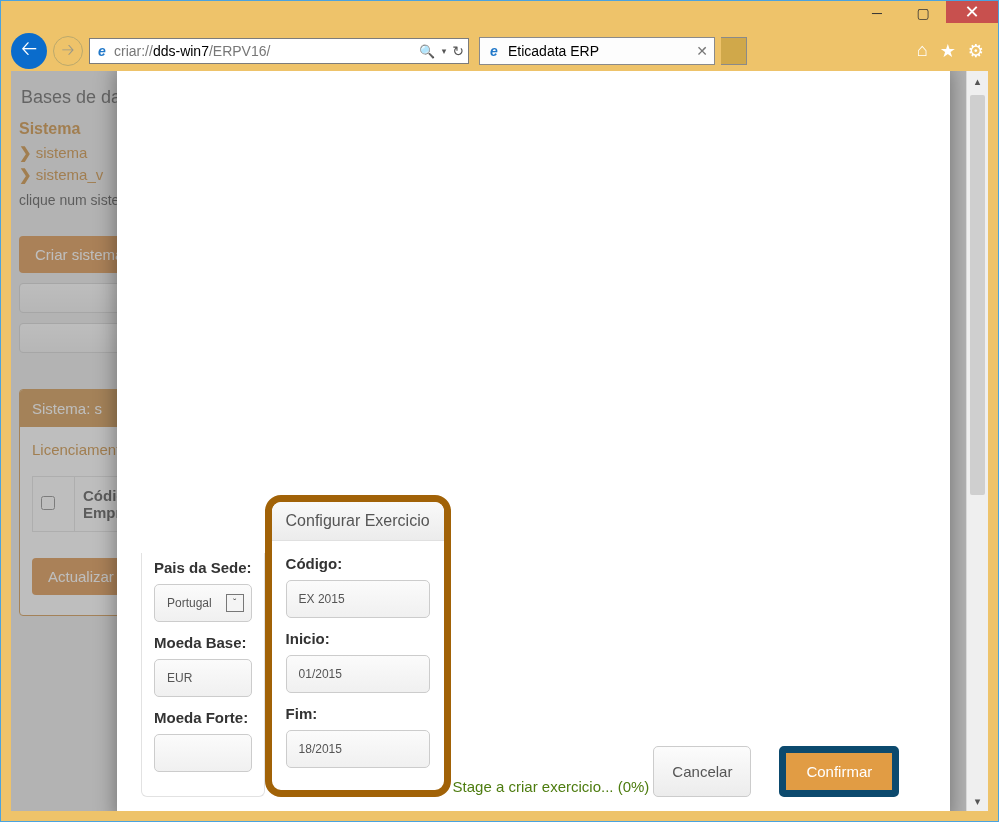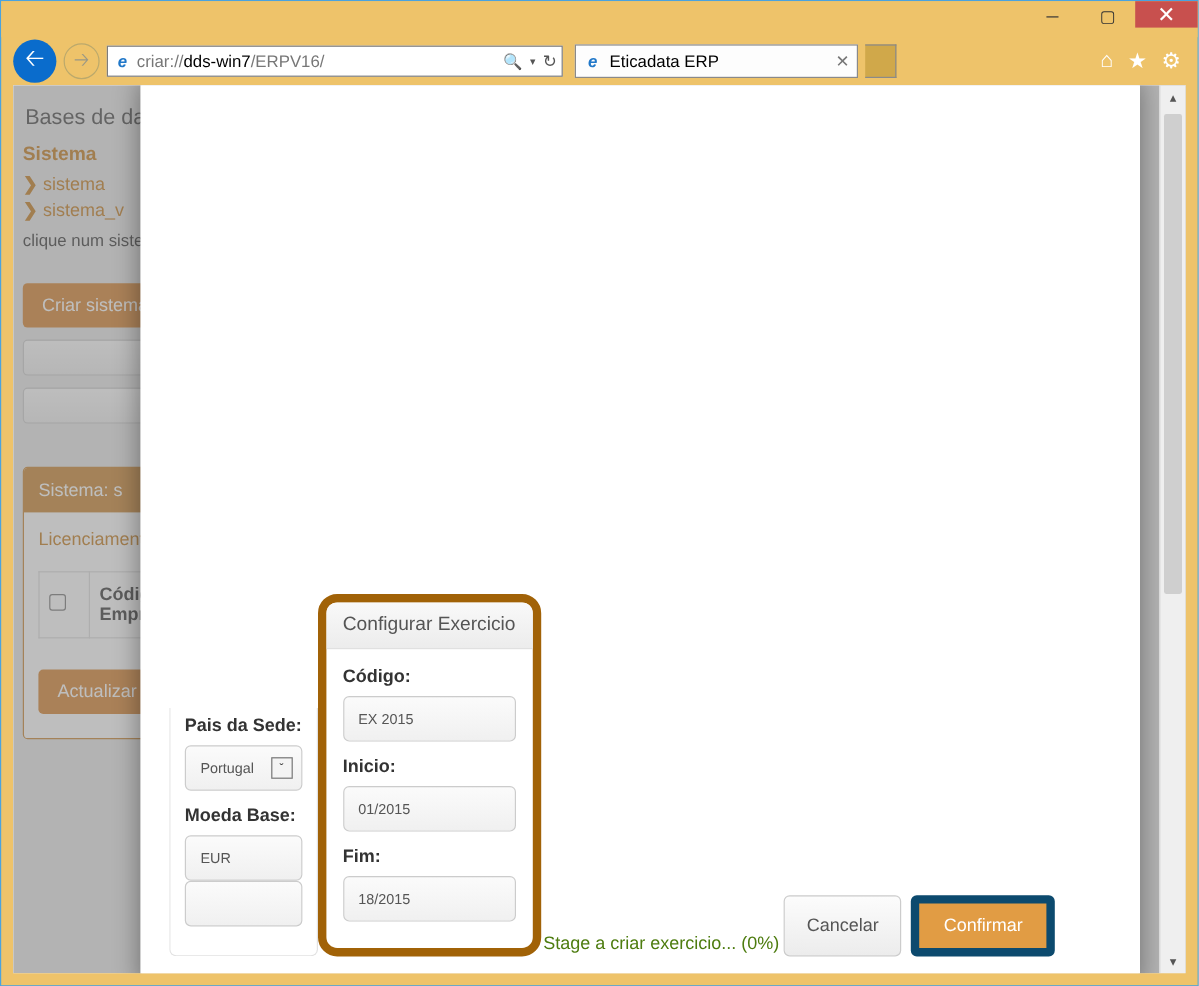--- a/index.html
+++ b/index.html
@@ -57,21 +57,21 @@
 .form-section-plain { padding: 6px 12px 24px 12px; border: 1px solid #e2e2e2; border-radius: 0 0 6px 6px; border-top: none; }
 .form-section { border: 7px solid #a16207; border-radius: 16px; margin-top: 18px; overflow: hidden; }
 .section-hdr { background: linear-gradient(#f9f9f9,#ececec); border-bottom: 1px solid #e0e0e0; padding: 10px 14px; color: #555; font-size: 16px; }
 .section-body { padding: 14px 14px 22px 14px; }
 .fld-label { font-weight: bold; color: #333; font-size: 15px; margin: 12px 0 8px 0; display: block; }
 .fld-label:first-child { margin-top: 0; }
 .text-input { width: 100%; height: 38px; border: 1px solid #ccc; border-radius: 5px; background: linear-gradient(#fbfbfb,#f0f0f0); padding: 0 12px; font-size: 12px; color: #555; display: flex; align-items: center; }
 .select-wrap { position: relative; }
 .select-chev { position: absolute; right: 8px; top: 50%; transform: translateY(-50%); width: 18px; height: 18px; border: 1px solid #777; display: flex; align-items: center; justify-content: center; font-size: 10px; color: #333; background: #f4f4f4; }
 .status-line { color: #4d7c0f; font-size: 15px; padding: 18px 2px 2px 2px; }
-.modal-footer { display: flex; justify-content: flex-end; gap: 8px; padding: 12px 2px 0 2px; margin-top: auto; }
+.modal-footer { display: flex; justify-content: flex-end; gap: 28px; padding: 12px 2px 0 2px; margin-top: auto; }
 .btn-cancel { background: linear-gradient(#fcfcfc,#ececec); border: 1px solid #ccc; border-radius: 5px; padding: 10px 18px; color: #555; font-size: 15px; }
 .btn-confirm { background: #e19c44; border: 7px solid #0c4a6e; border-radius: 5px; padding: 10px 20px; color: #fff; font-size: 15px; }
 
 .scrollbar-v { position: absolute; right: 0; top: 0; width: 22px; height: 100%; background: #efefef; border-left: 1px solid #d8d8d8; display: flex; flex-direction: column; align-items: center; }
 .scroll-btn { width: 100%; height: 20px; display: flex; align-items: center; justify-content: center; color: #555; font-size: 11px; }
 .scroll-track { flex: 1; width: 100%; position: relative; }
 .scroll-thumb { position: absolute; left: 3px; right: 3px; background: #cfcfcf; border-radius: 2px; }
 
 .fs-10 { margin-top: 0; }
 </style>
@@ -156,20 +156,21 @@
         <div class="form-section-plain">
           <label class="fld-label fs-10">Pais da Sede:</label>
           <div class="select-wrap">
             <div class="text-input">Portugal</div>
             <div class="select-chev">ˇ</div>
           </div>
 
           <label class="fld-label">Moeda Base:</label>
           <div class="text-input">EUR</div>
 
+          <label class="fld-label">Moeda Forte:</label>
           <div class="text-input"></div>
         </div>
 
         <div class="form-section">
           <div class="section-hdr">Configurar Exercicio</div>
           <div class="section-body">
             <label class="fld-label" style="margin-top:0">Código:</label>
             <div class="text-input">EX 2015</div>
 
             <label class="fld-label">Inicio:</label>

